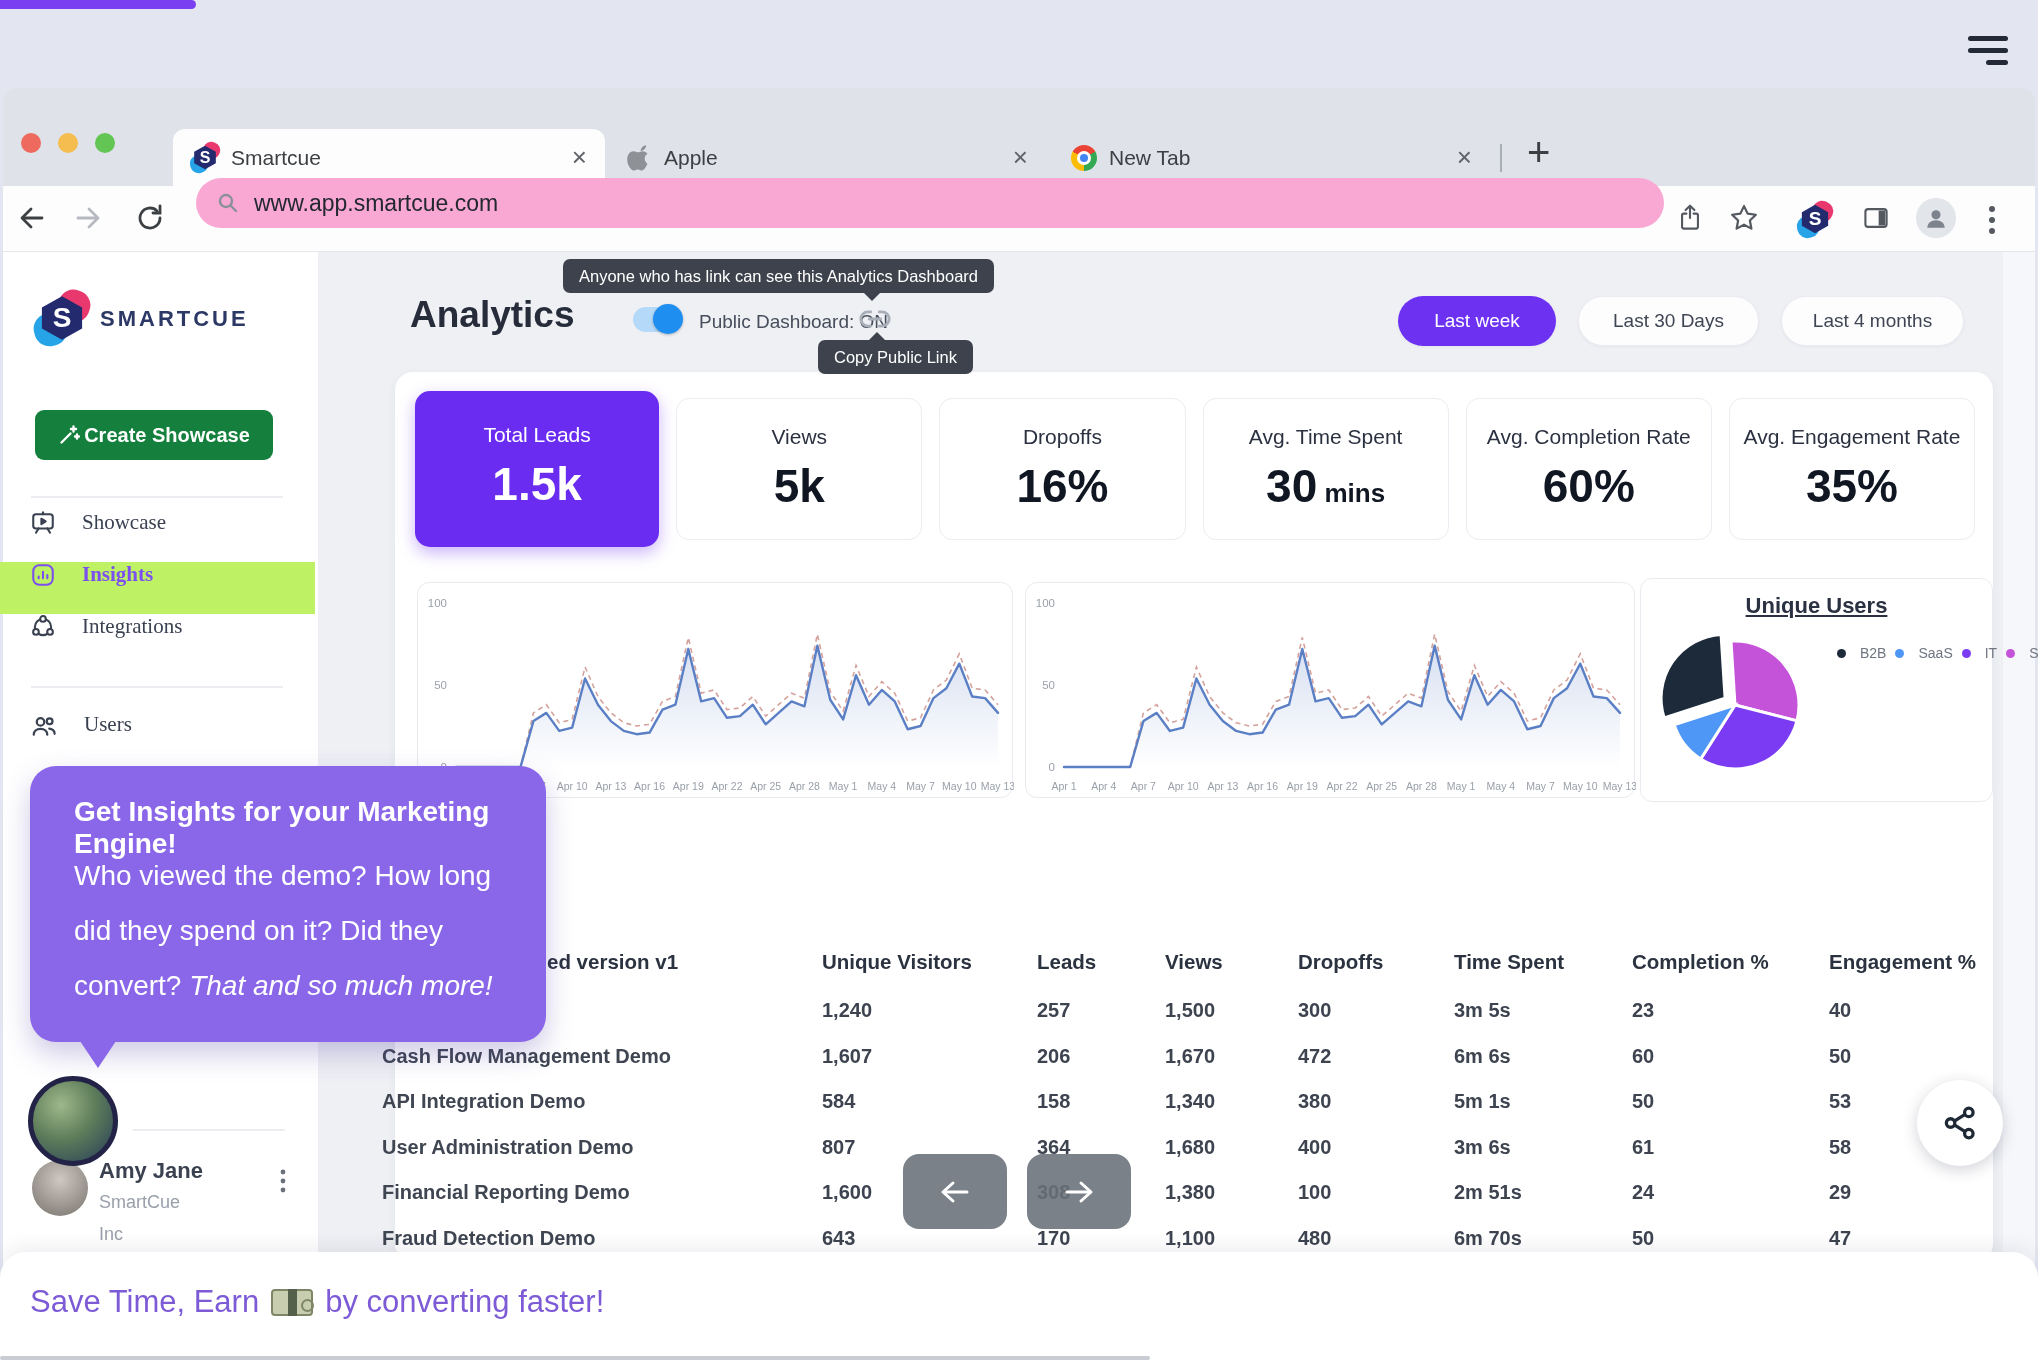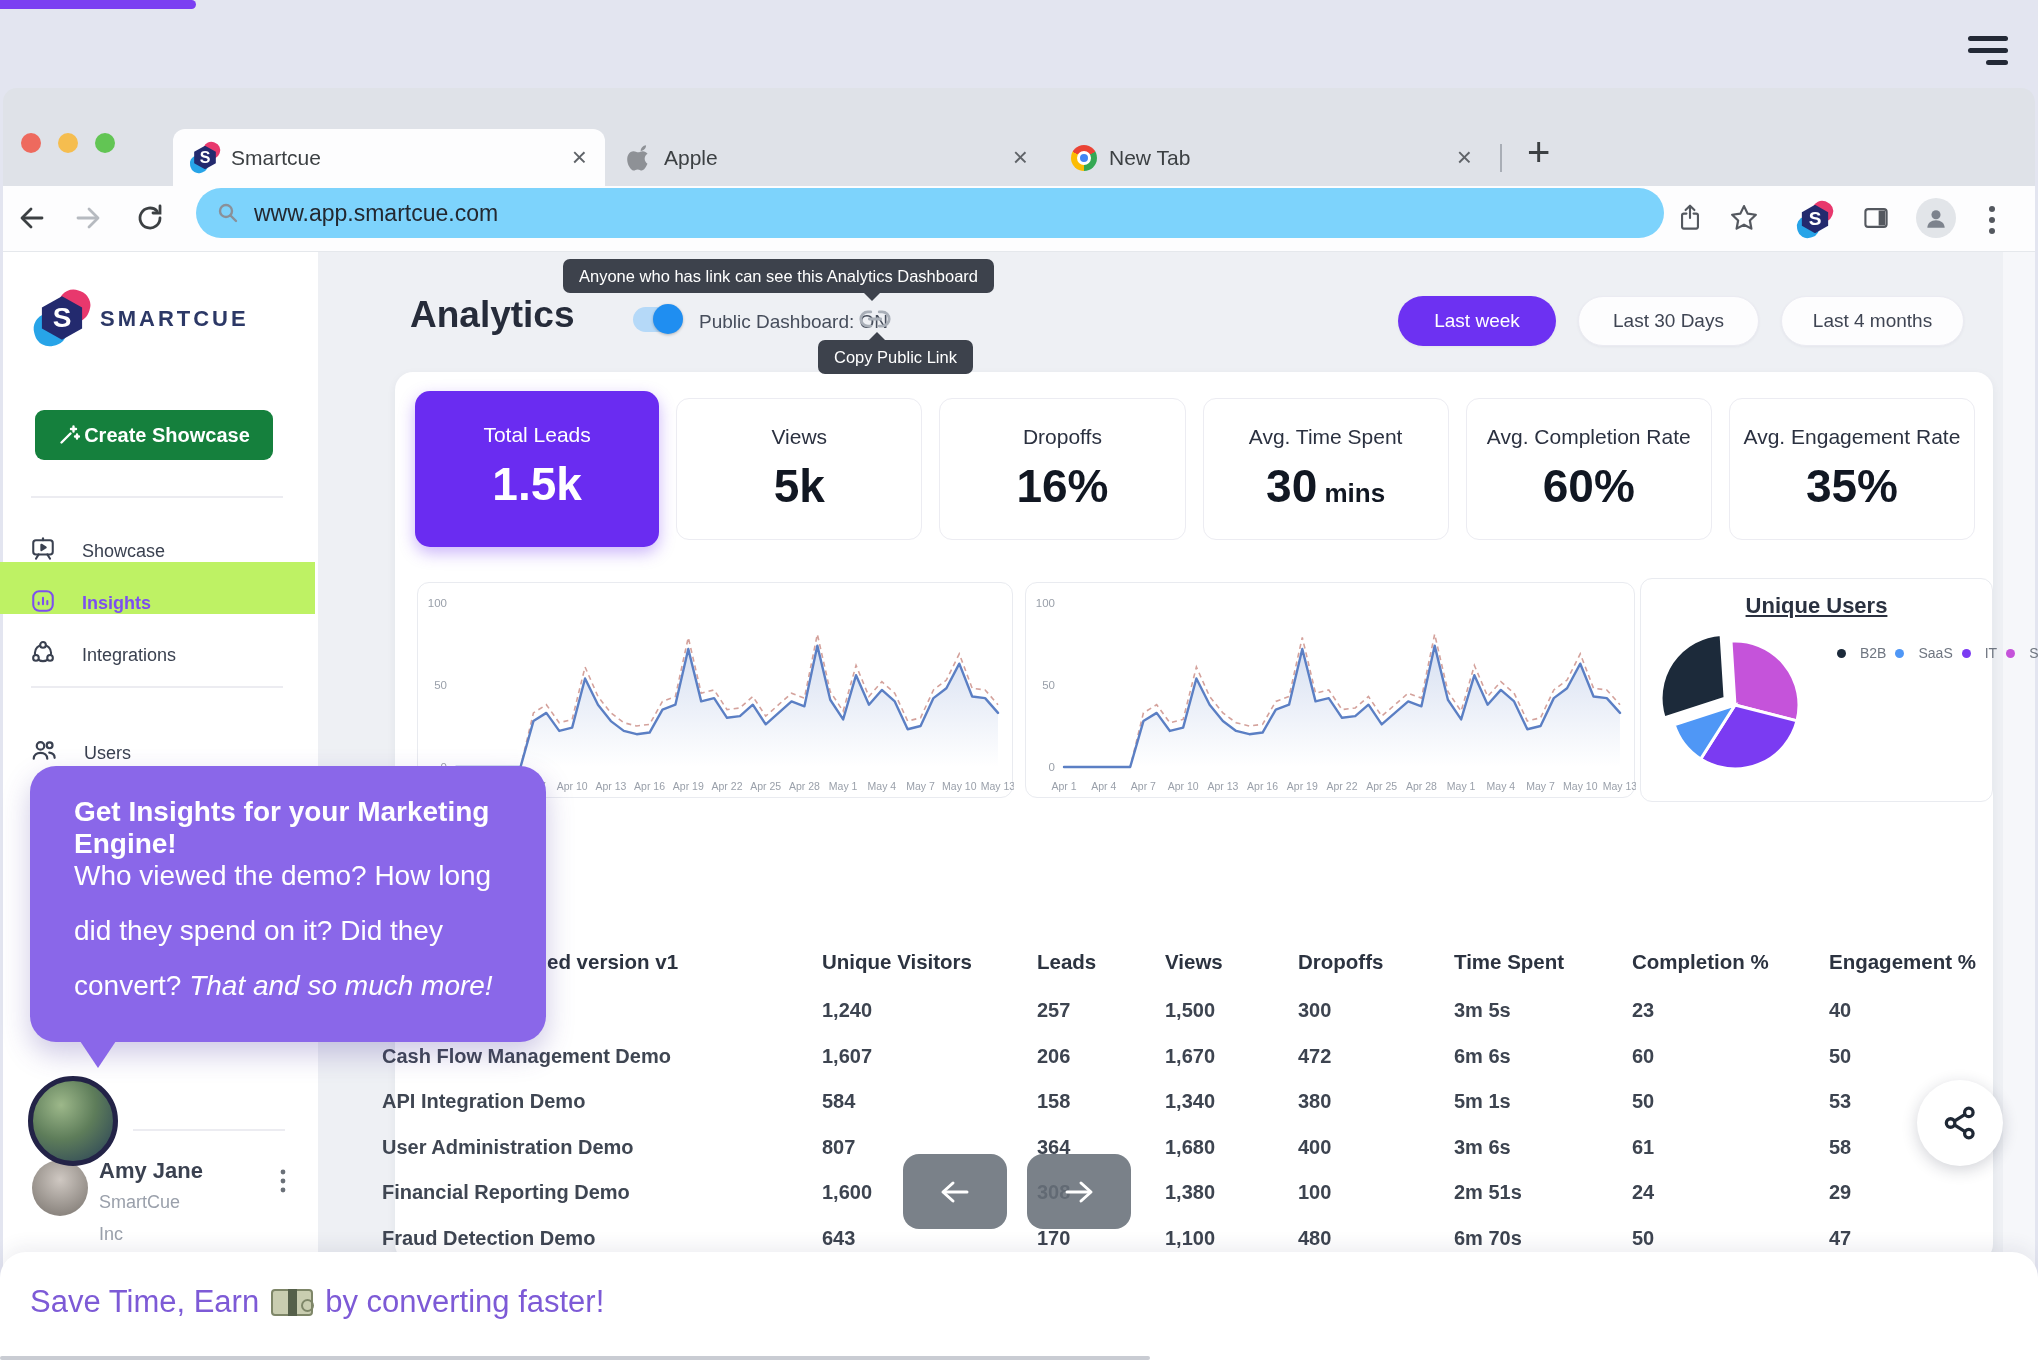--- a/index.html
+++ b/index.html
@@ -21,21 +21,21 @@
   .traffic{left:21px;top:133px;display:flex;gap:17px;}
   .traffic i{width:20px;height:20px;border-radius:50%;display:block;}
   .tab{top:129px;height:57px;display:flex;align-items:center;padding:0 18px;border-radius:12px 12px 0 0;}
   .tab .tlabel{font-size:21px;color:#3c4043;margin-left:12px;flex:1;}
   .tab .tclose{font-size:26px;color:#5f6368;margin-left:10px;cursor:default;}
   .tab-active{background:#fdfdfe;}
   .tabsep{width:2px;height:28px;background:#a9aeb6;top:144px;}
   .plus{font-size:40px;color:#3c4043;top:130px;}
   .toolbar{left:3px;top:186px;width:2032px;height:66px;background:#fdfdfe;border-bottom:1px solid #e5e8ec;}
   .navic{top:196px;width:44px;height:44px;display:flex;align-items:center;justify-content:center;}
-  .urlpill{left:196px;top:188px;width:1468px;height:50px;border-radius:25px;background:#7dd3fc;display:flex;align-items:center;padding:0 20px;}
+  .urlpill{left:196px;top:178px;width:1468px;height:50px;border-radius:25px;background:#f9a8d4;display:flex;align-items:center;padding:0 20px;}
   .urltext{font-size:23px;color:#232830;margin-left:14px;}
   .avatar-toolbar{width:40px;height:40px;border-radius:50%;background:#e2e5e9;display:flex;align-items:center;justify-content:center;}
 
   
   .sclogo{position:relative;display:inline-block;}
   .sclogo .blob-p{position:absolute;right:-4%;top:-4%;width:62%;height:62%;background:#e8386d;border-radius:46%;transform:rotate(20deg);}
   .sclogo .blob-b{position:absolute;left:-4%;bottom:-4%;width:64%;height:64%;background:#27a4e8;border-radius:46%;transform:rotate(-15deg);}
   .sclogo .hex{position:absolute;inset:8%;background:#232a6e;clip-path:polygon(50% 0,96% 26%,96% 74%,50% 100%,4% 74%,4% 26%);display:flex;align-items:center;justify-content:center;color:#fff;font-weight:bold;}
 
   
@@ -45,21 +45,21 @@
 
   
   .sidebar{left:3px;top:252px;width:315px;height:1110px;background:#ffffff;}
   .mainbg{left:318px;top:252px;width:1717px;height:1110px;background:#eef0f4;}
   .scrollgutter{left:2003px;top:252px;width:32px;height:1110px;background:#f6f7fa;}
 
   .brandtext{font-size:22px;font-weight:bold;color:#2c3866;letter-spacing:3px;}
   .createbtn{left:35px;top:410px;width:238px;height:50px;border-radius:9px;background:#15803d;color:#fff;
     display:flex;align-items:center;justify-content:center;gap:4px;font-size:20px;font-weight:600;cursor:pointer;}
   .sdivider{height:2px;background:#ececf1;}
-  .navrow{left:0;top:0;width:315px;height:52px;display:flex;align-items:flex-end;padding-left:30px;gap:26px;font-size:18px;color:#3a4150;cursor:pointer;}
+  .navrow{left:0;top:0;width:315px;height:52px;display:flex;align-items:flex-start;padding-left:30px;gap:26px;font-size:21px;color:#3a4150;cursor:pointer;font-family:Liberation Serif, serif;}
   .navrow.active{background:#bef264;color:#7c4ff0;font-weight:600;}
 
   .profile-name{font-size:22px;color:#3a4150;font-weight:600;}
   .profile-org{font-size:18px;color:#9aa0ab;}
   .bigavatar{left:28px;top:1076px;width:90px;height:90px;border-radius:50%;border:5px solid #232347;
     background:radial-gradient(circle at 35% 30%,#9db88a,#5e7d5a 45%,#2f4858 90%);z-index:8;}
   .smallavatar{left:32px;top:1160px;width:56px;height:56px;border-radius:50%;
     background:radial-gradient(circle at 50% 35%,#cfc8c2,#8d8781 75%);}
 
   

